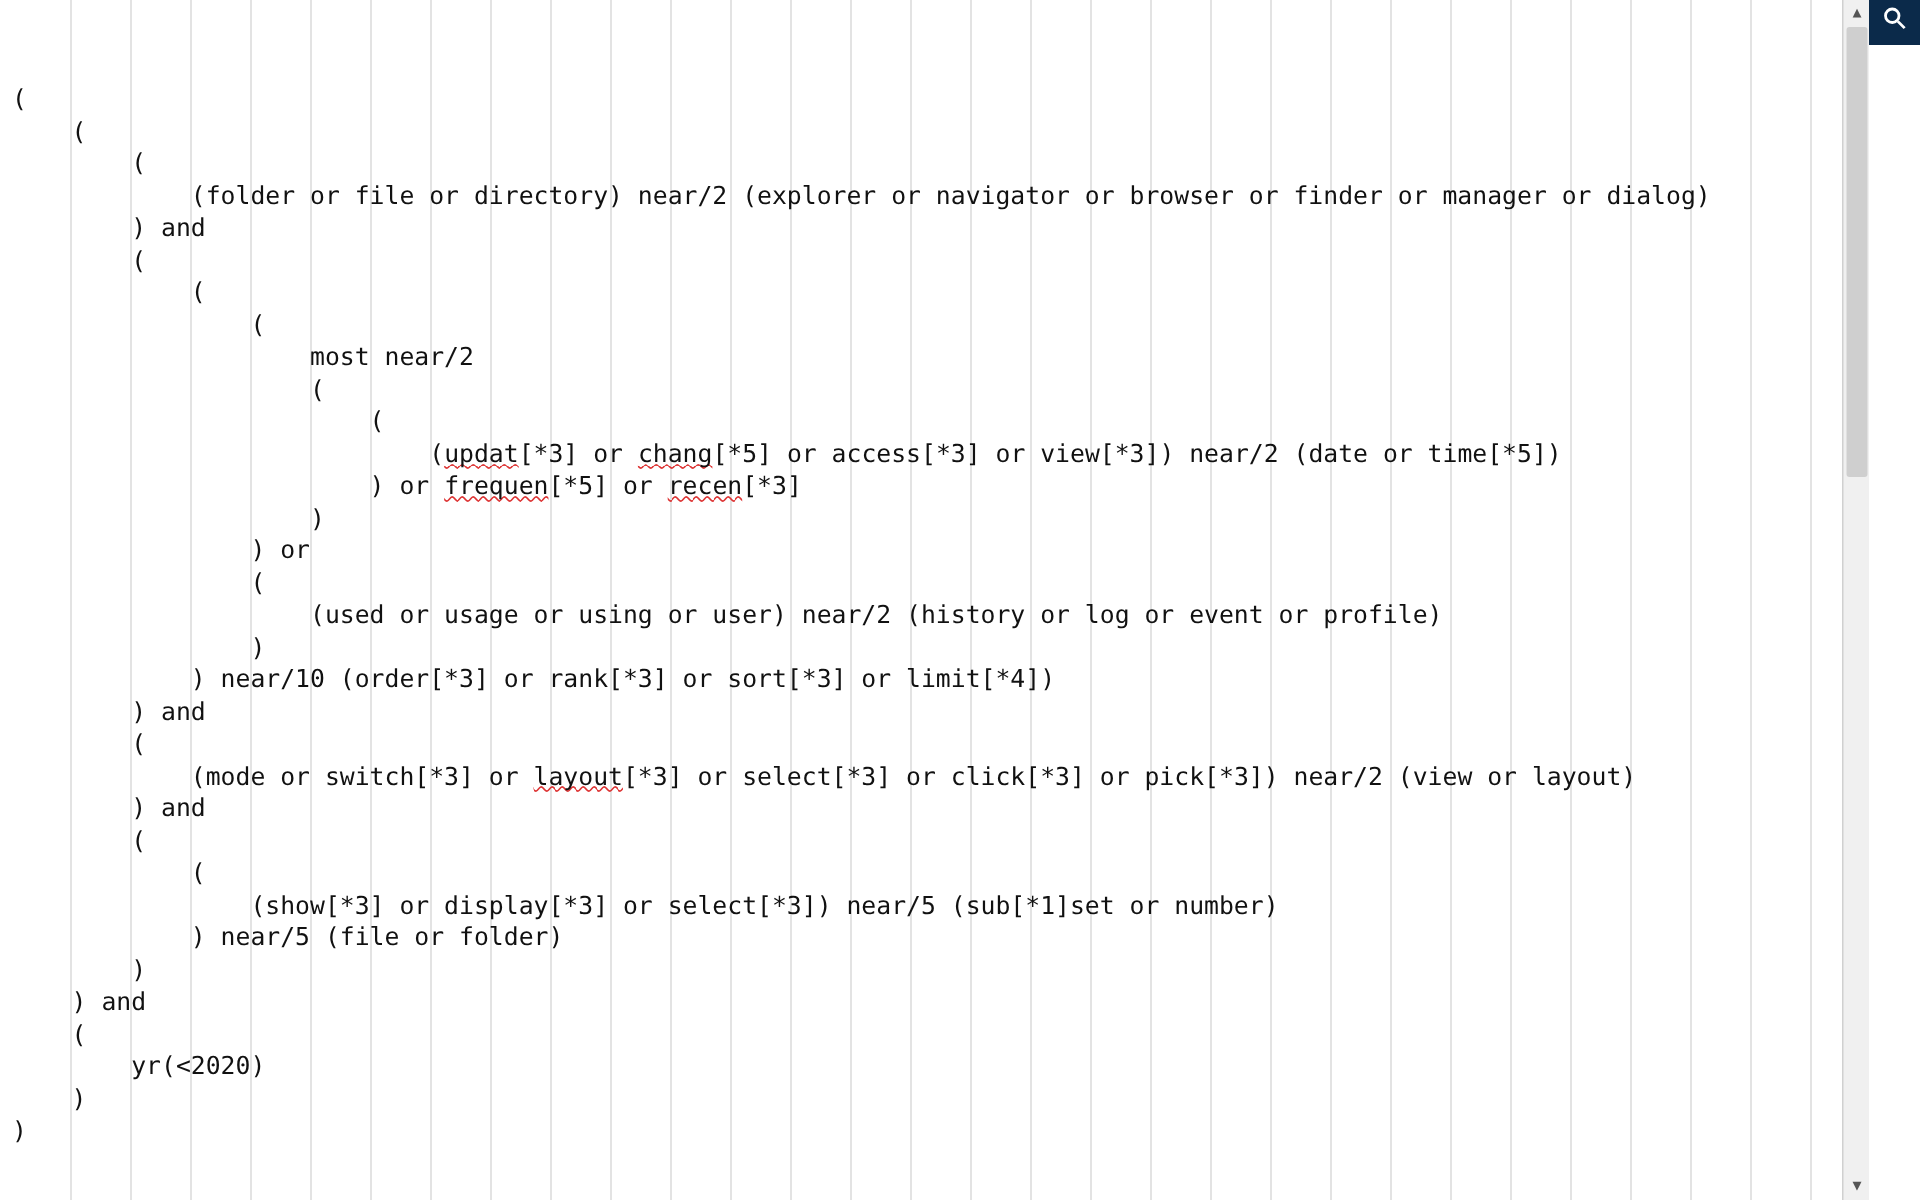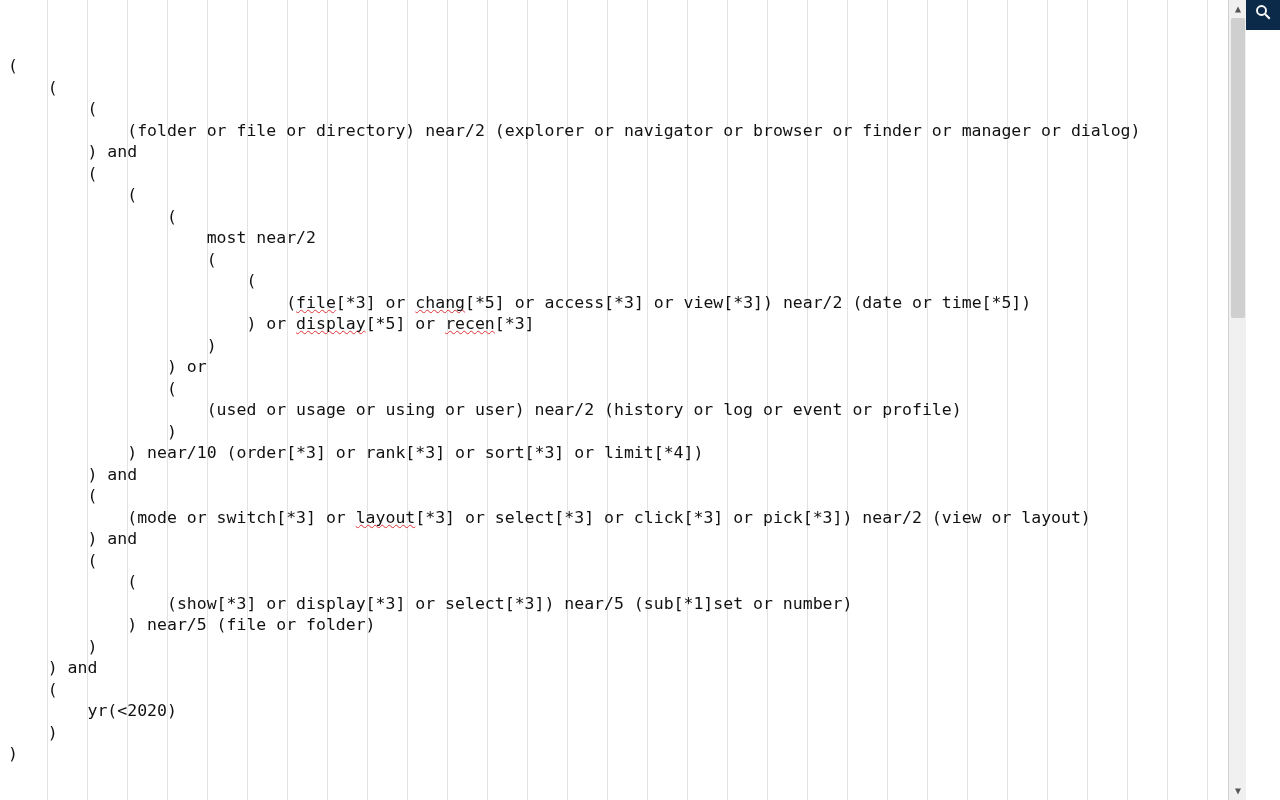--- a/index.html
+++ b/index.html
@@ -92,22 +92,22 @@
     (
         (
             (folder or file or directory) near/2 (explorer or navigator or browser or finder or manager or dialog)
         ) and
         (
             (
                 (
                     most near/2
                     (
                         (
-                            (<span class="sq">file</span>[*3] or <span class="sq">chang</span>[*5] or access[*3] or view[*3]) near/2 (date or time[*5])
-                        ) or <span class="sq">display</span>[*5] or <span class="sq">recen</span>[*3]
+                            (<span class="sq">updat</span>[*3] or <span class="sq">chang</span>[*5] or access[*3] or view[*3]) near/2 (date or time[*5])
+                        ) or <span class="sq">frequen</span>[*5] or <span class="sq">recen</span>[*3]
                     )
                 ) or
                 (
                     (used or usage or using or user) near/2 (history or log or event or profile)
                 )
             ) near/10 (order[*3] or rank[*3] or sort[*3] or limit[*4])
         ) and
         (
             (mode or switch[*3] or <span class="sq">layout</span>[*3] or select[*3] or click[*3] or pick[*3]) near/2 (view or layout)
         ) and

